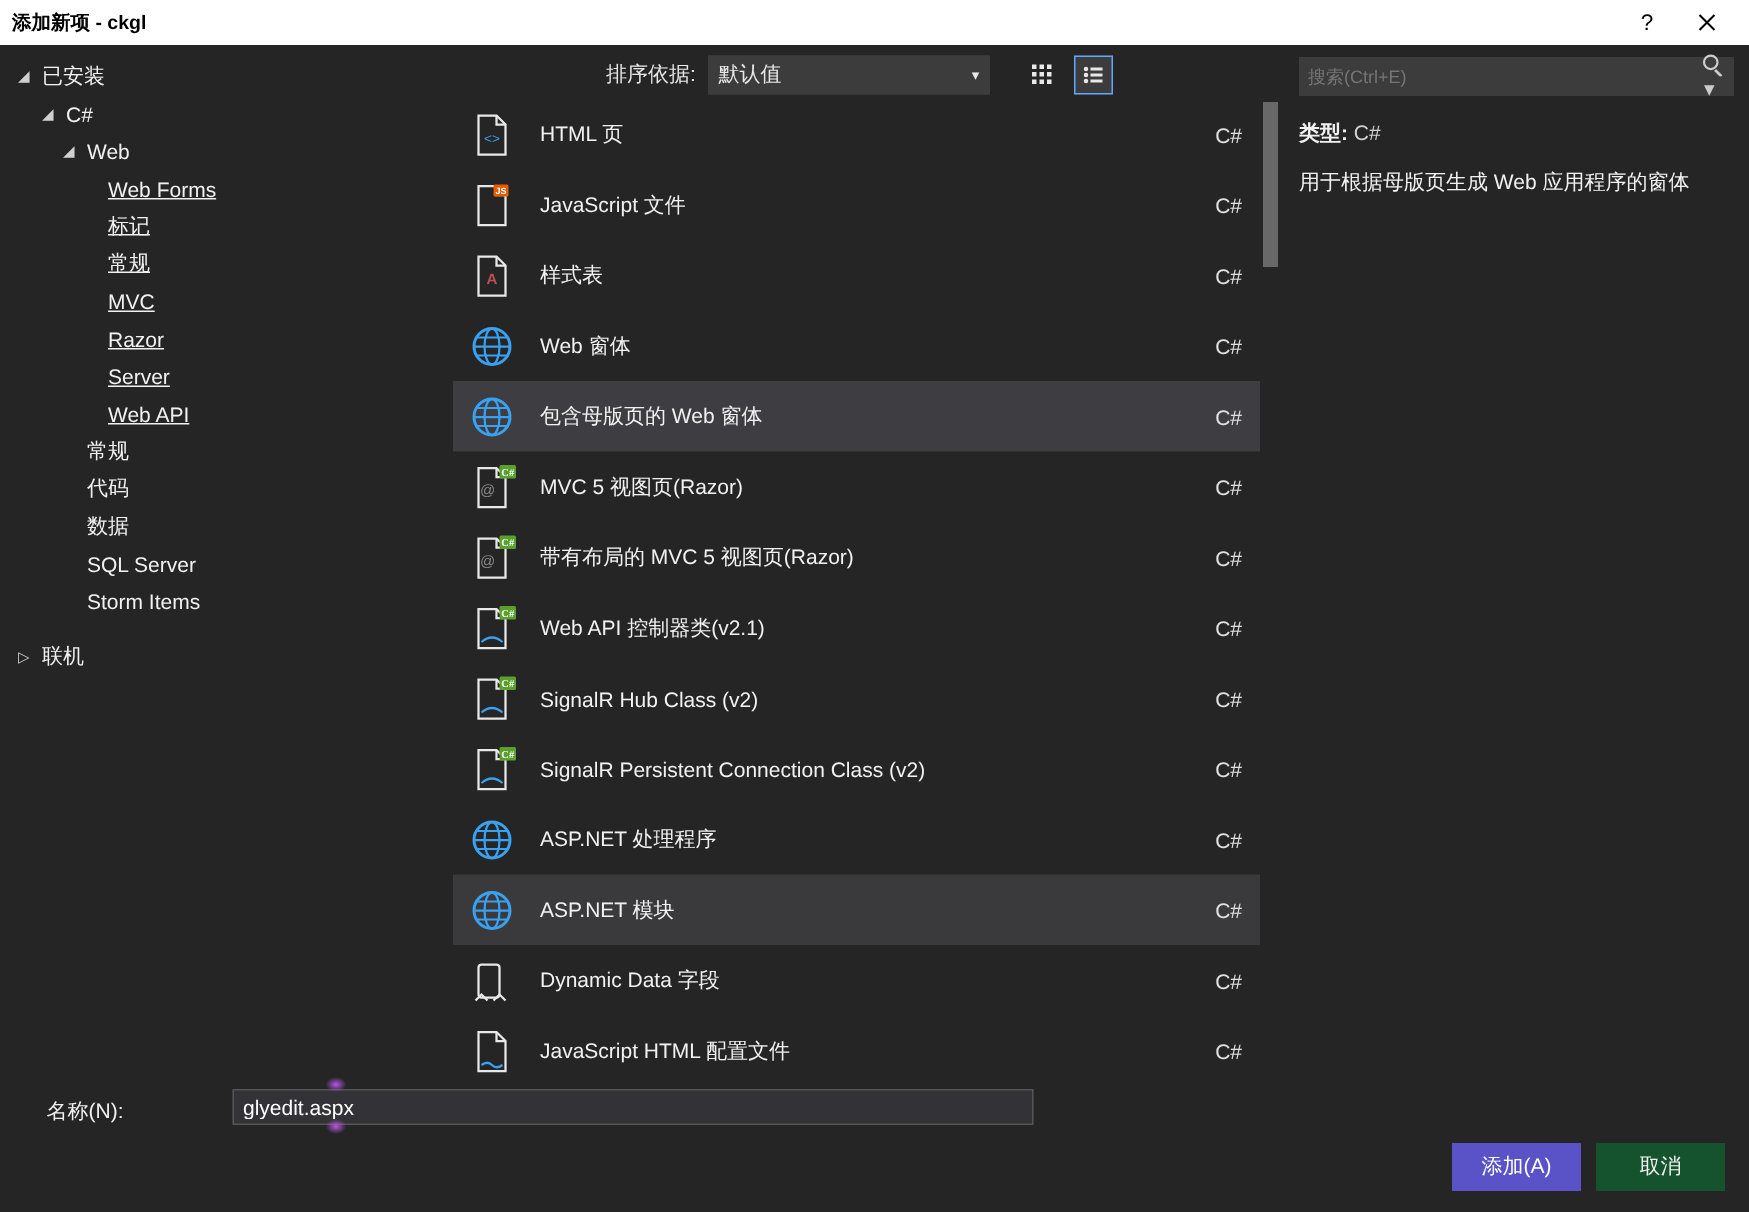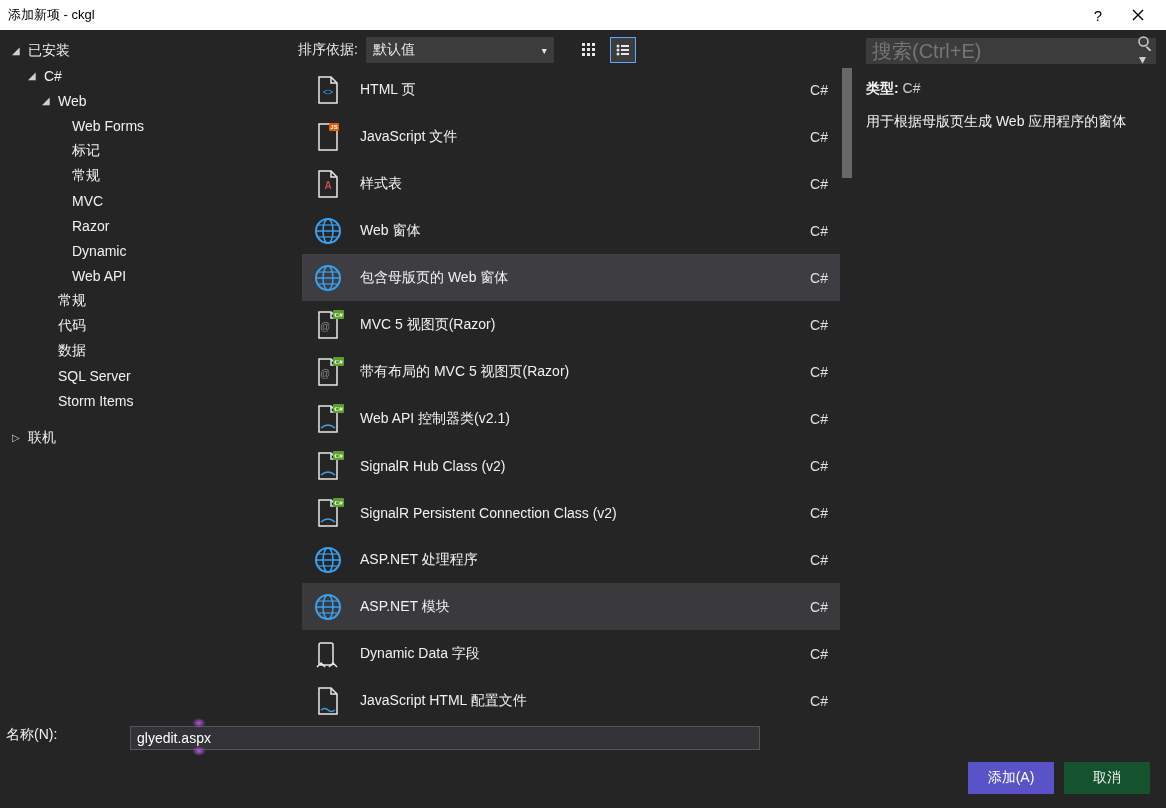--- a/index.html
+++ b/index.html
@@ -1,57 +1,57 @@
 <!DOCTYPE html>
 <html><head>
 <meta charset="utf-8">
 <style>
   * { box-sizing: border-box; margin: 0; padding: 0; }
   html, body { width: 1166px; height: 808px; font-family: "Segoe UI", "Microsoft YaHei", sans-serif; font-size: 13px; background: #2d2d30; color: #f1f1f1; overflow: hidden; }
   .titlebar { height: 30px; background: #fff; color: #000; display: flex; align-items: center; padding: 0 8px; }
-  .titlebar .title { flex: 1; font-size: 13px; }
+  .titlebar .title { flex: 1; font-size: 13px; font-weight: bold; }
   .titlebar .help-icon, .titlebar .close-icon { width: 40px; height: 30px; display: flex; align-items: center; justify-content: center; font-size: 15px; cursor: pointer; }
   .body { display: flex; flex-direction: column; height: 778px; background: #252526; }
   .main { display: flex; flex: 1; min-height: 0; }
   .sidebar { width: 290px; background: #252526; padding: 8px 4px; overflow: hidden; }
   .tree-item { display: flex; align-items: center; height: 25px; padding-left: 8px; cursor: pointer; color: #f1f1f1; }
   .tree-item .caret { width: 14px; font-size: 10px; color: #d0d0d0; margin-right: 2px; }
   .tree-item .label { font-size: 14px; }
   .indent1 { padding-left: 24px; }
   .indent2 { padding-left: 38px; }
-  .indent3 { padding-left: 52px; }
+  .indent3 { padding-left: 52px; text-decoration: underline; }
   .center { flex: 1; display: flex; flex-direction: column; background: #252526; min-width: 0; }
-  .toolbar { height: 36px; display: flex; align-items: center; padding: 6px 8px 2px 8px; gap: 8px; }
+  .toolbar { height: 36px; display: flex; align-items: center; padding: 6px 8px 2px 8px; gap: 8px; justify-content: center; }
   .sort-label { color: #e8e8e8; font-size: 14px; }
   .sort-combo { width: 188px; height: 26px; background: #3c3c3c; color: #e8e8e8; border: 1px solid #3c3c3c; display: flex; align-items: center; padding: 0 6px; justify-content: space-between; cursor: pointer; font-size: 14px; }
   .sort-combo .chev { font-size: 10px; }
   .view-btn { width: 26px; height: 26px; display: flex; align-items: center; justify-content: center; cursor: pointer; }
   .view-btn.active { border: 1px solid #5fa7ff; background: #3c3c3c; }
   .list-wrap { flex: 1; position: relative; overflow: hidden; }
   .list { position: absolute; top: 0; left: 12px; right: 16px; bottom: 0; overflow-y: hidden; }
   .row { height: 47px; display: flex; align-items: center; padding: 0 12px 0 6px; cursor: pointer; }
   .row.selected { background: #3e3e42; }
   .row.hover { background: #3a3a3d; }
   .row .icon { width: 40px; height: 40px; display: flex; align-items: center; justify-content: center; margin-right: 12px; }
   .row .name { flex: 1; font-size: 14px; color: #f1f1f1; }
   .row .lang { font-size: 14px; color: #e0e0e0; }
   .scrollbar { position: absolute; right: 2px; top: 0; bottom: 0; width: 14px; }
   .scroll-thumb { position: absolute; top: 2px; left: 2px; right: 2px; height: 110px; background: #686868; border-radius: 0; }
   .right { width: 310px; background: #252526; padding: 8px 10px; display: flex; flex-direction: column; }
   .search { height: 26px; background: #3c3c3c; display: flex; align-items: center; padding: 0 6px; margin-bottom: 16px; }
-  .search input { flex: 1; background: transparent; border: none; outline: none; color: #fca5a5; font-size: 20px; }
+  .search input { flex: 1; background: transparent; border: none; outline: none; color: #fca5a5; font-size: 12px; }
   .search .search-icon { color: #cccccc; font-size: 14px; }
   .detail-type { color: #d0d0d0; font-size: 14px; }
   .detail-type b { color: #f1f1f1; font-weight: 600; }
   .detail-desc { margin-top: 14px; color: #f1f1f1; font-size: 14px; line-height: 1.4; }
   .footer { height: 86px; background: #252526; display: flex; flex-direction: column; }
-  .name-row { display: flex; align-items: flex-start; height: 32px; padding: 4px 0; }
+  .name-row { display: flex; align-items: flex-end; height: 32px; padding: 4px 25px; }
   .name-label { width: 130px; color: #f1f1f1; font-size: 14px; padding-left: 6px; }
   .name-input-wrap { position: relative; }
-  .name-input { width: 630px; height: 24px; background: #333337; border: 1px solid #555; color: #fff; padding: 0 6px; font-size: 14px; outline: none; }
+  .name-input { width: 534px; height: 24px; background: #333337; border: 1px solid #555; color: #fff; padding: 0 6px; font-size: 14px; outline: none; }
   .caret-glow { position: absolute; left: 60px; top: -8px; width: 18px; height: 38px; pointer-events:none; display:flex; flex-direction:column; justify-content:space-between; align-items:center;}
   .caret-glow .dot { width: 14px; height: 10px; background: radial-gradient(ellipse at center, #b955e6 0%, transparent 70%); border-radius: 50%; }
   .button-row { display: flex; justify-content: flex-end; align-items: center; gap: 10px; padding: 8px 16px 12px; }
   .btn { width: 86px; height: 32px; display: flex; align-items: center; justify-content: center; font-size: 14px; cursor: pointer; }
   .btn-primary { background: #5a52c7; color: #fff; }
   .btn-secondary { background: #14532d; color: #f1f1f1; }
   svg { display: block; }
 </style>
 </head>
 <body>
@@ -96,21 +96,21 @@
       <div class="tree-item indent3">
           <span class="caret"></span>
           <span class="label">MVC</span>
         </div>
       <div class="tree-item indent3">
           <span class="caret"></span>
           <span class="label">Razor</span>
         </div>
       <div class="tree-item indent3">
           <span class="caret"></span>
-          <span class="label">Dynamic</span>
+          <span class="label">Server</span>
         </div>
       <div class="tree-item indent3">
           <span class="caret"></span>
           <span class="label">Web API</span>
         </div>
       <div class="tree-item indent2">
           <span class="caret"></span>
           <span class="label">常规</span>
         </div>
       <div class="tree-item indent2">

